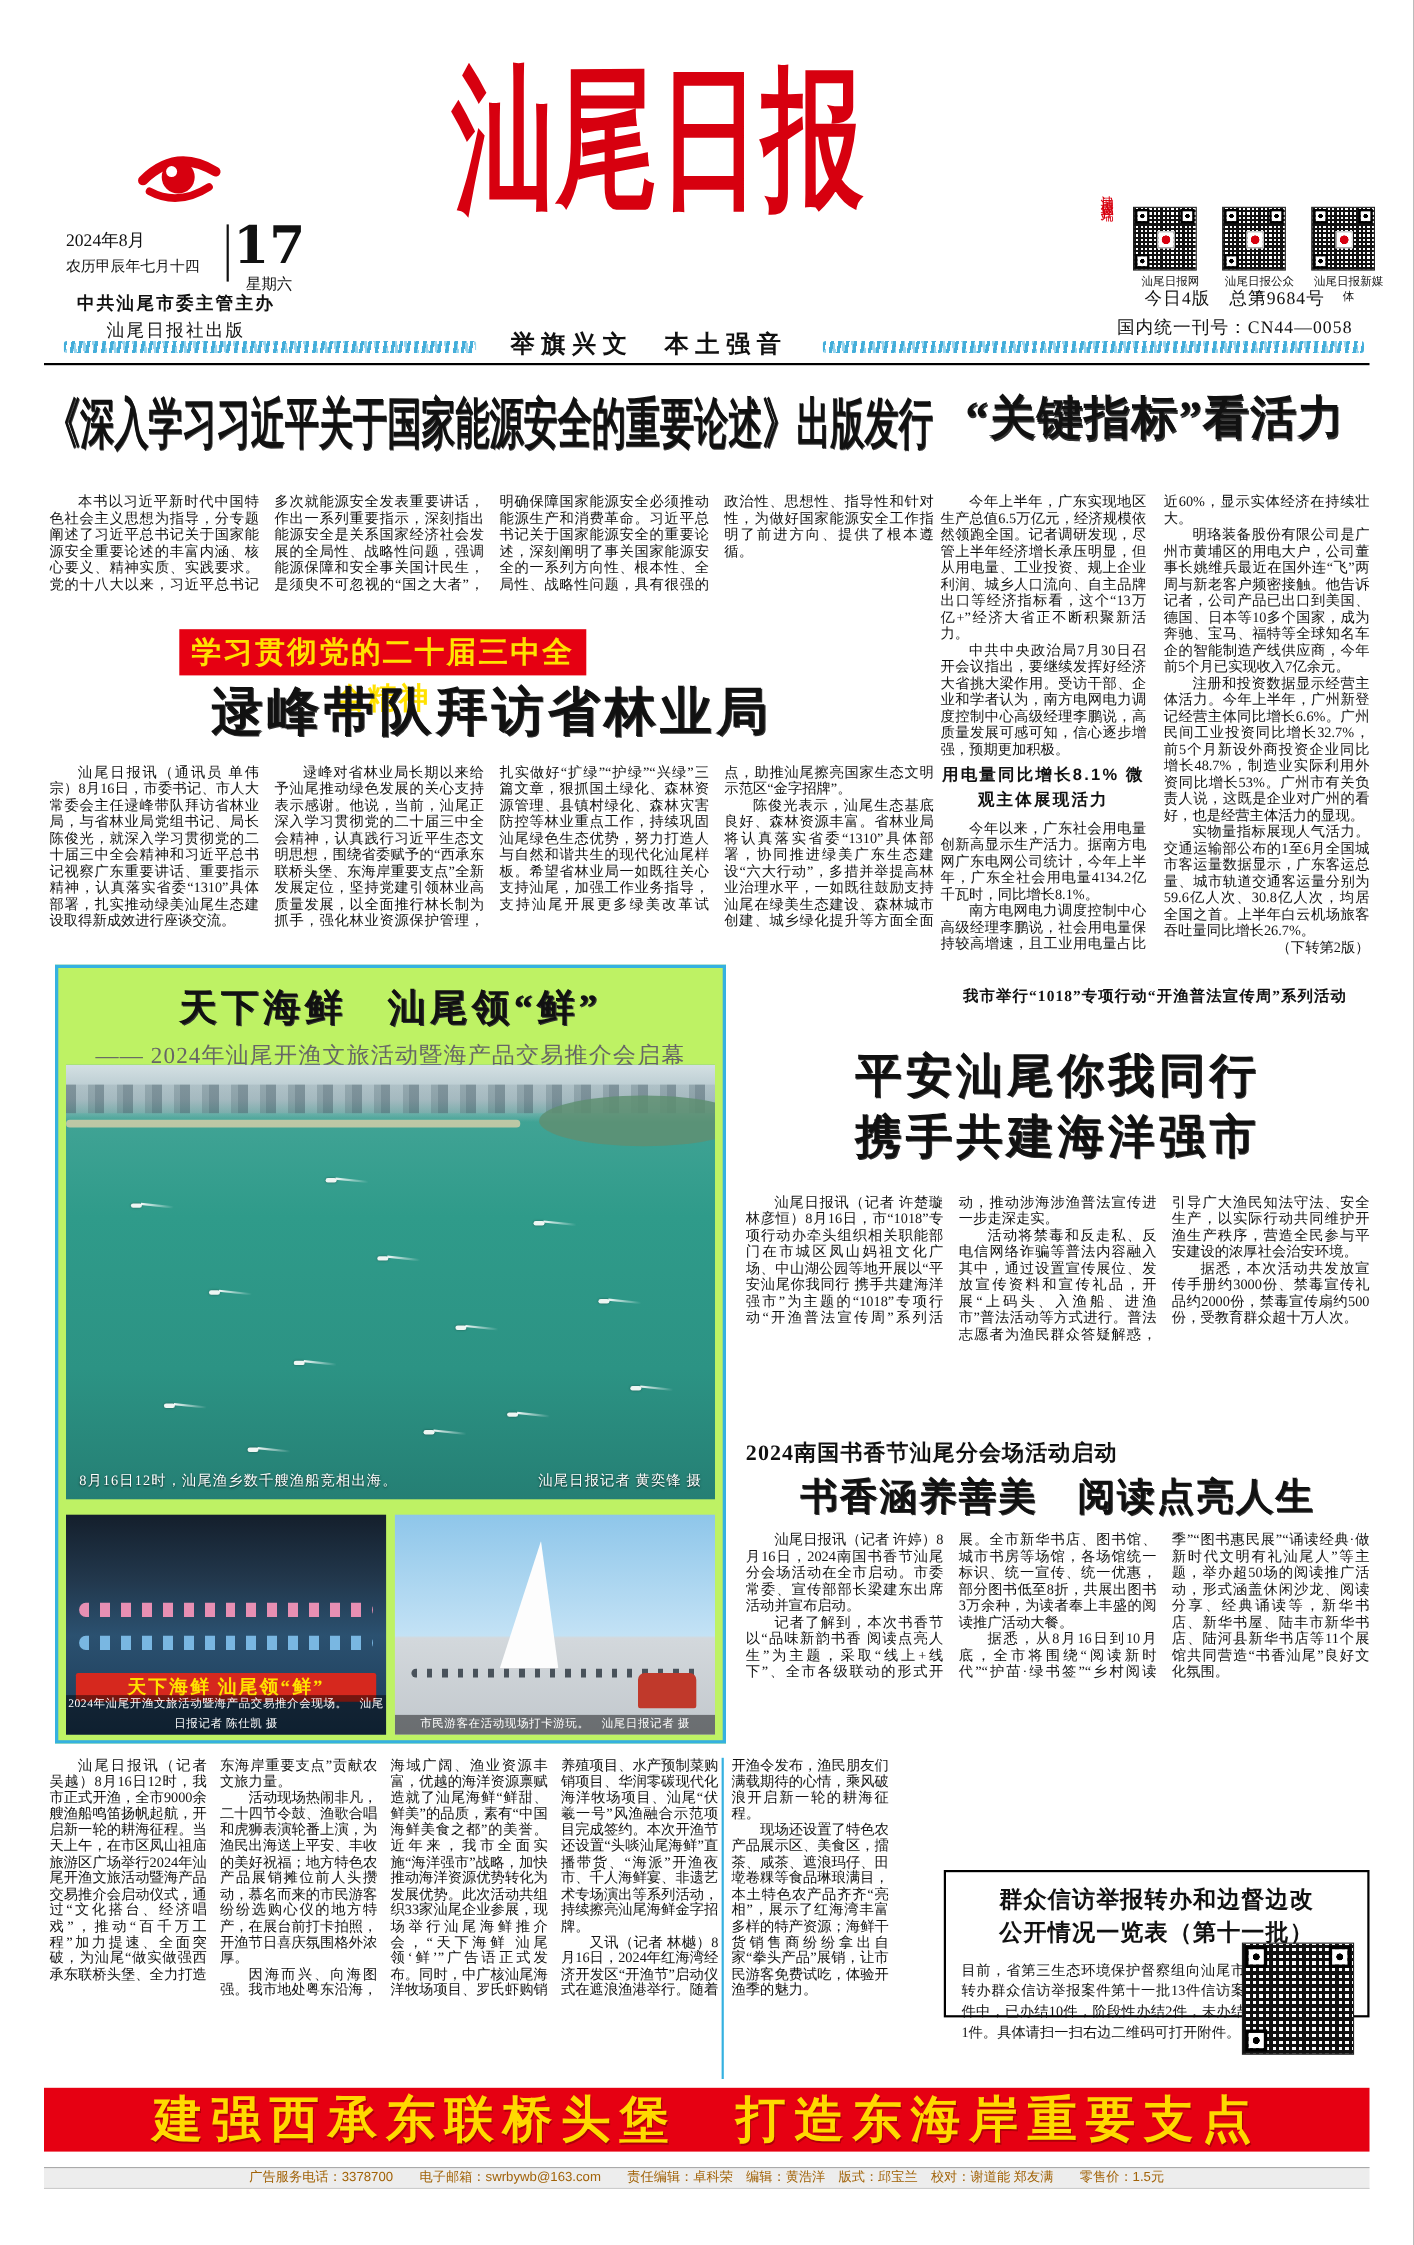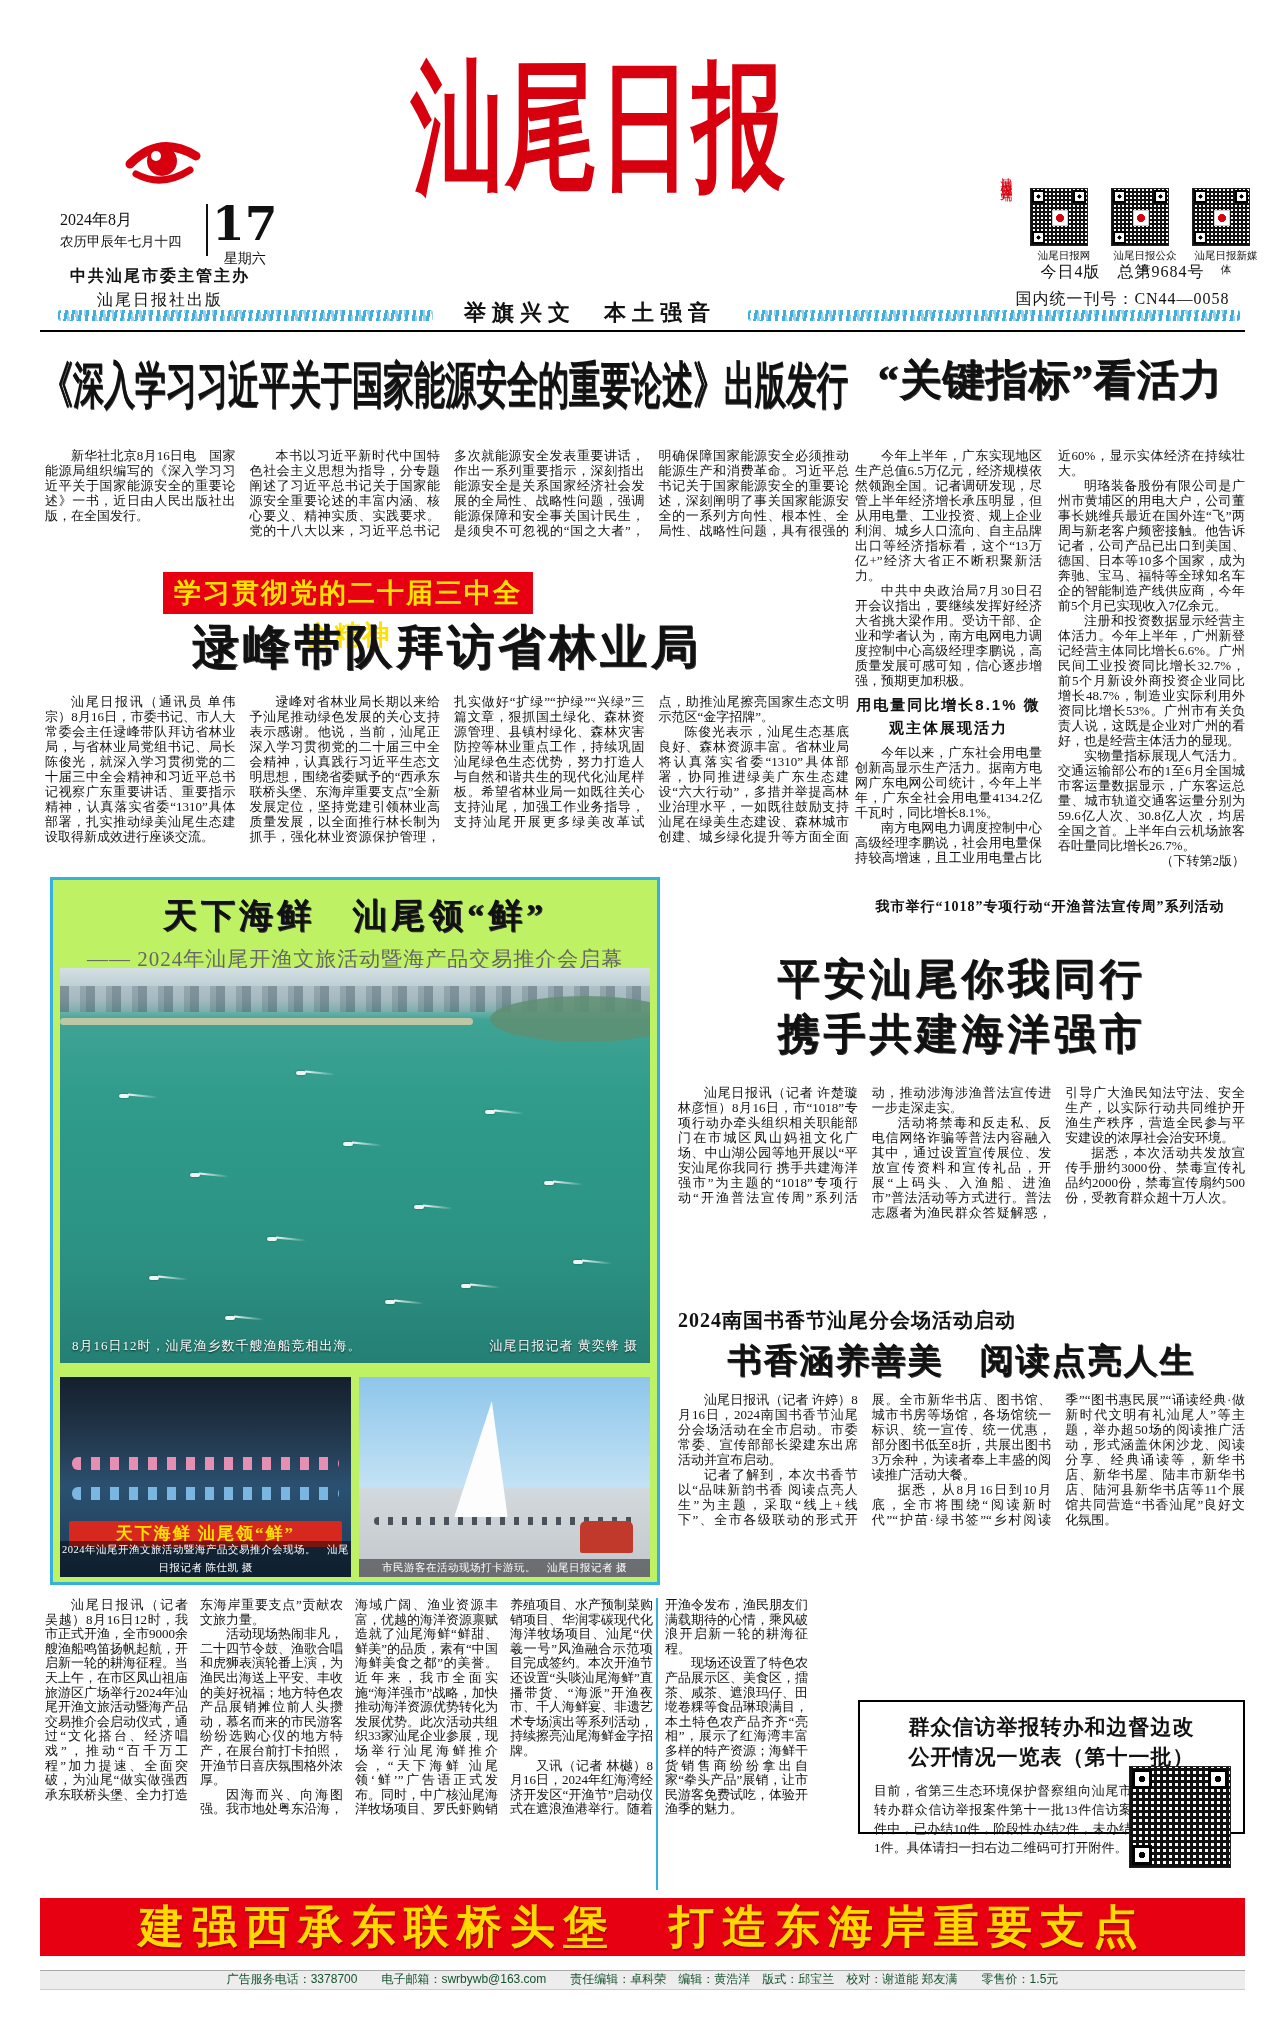--- a/index.html
+++ b/index.html
@@ -92,21 +92,21 @@
   .xf-body{font-size:13px;line-height:19px;text-align:justify;width:258px;}
   .qr-big{width:100px;height:100px;border:1px solid #222;position:absolute;right:12px;top:64px;
       background:repeating-linear-gradient(0deg,#111 0 3px,transparent 3px 6px),
                  repeating-linear-gradient(90deg,#111 0 3px,#fff 3px 6px);}
   .qr-big i{position:absolute;width:20px;height:20px;background:radial-gradient(circle,#000 30%,#fff 34%);
         border:3px solid #000;box-sizing:border-box;}
   .qr-big i.tl{top:2px;left:2px}.qr-big i.tr{top:2px;right:2px}.qr-big i.bl{bottom:2px;left:2px}
   .red-banner{background:#e60012;color:#ffd900;font-weight:900;font-size:45px;letter-spacing:8px;
      text-align:center;line-height:58px;font-family:"Liberation Sans",sans-serif;text-shadow:1px 2px 0 rgba(120,0,0,.5);}
   .footer-band{background:#ededed;border-top:1px solid #aaa;border-bottom:1px solid #ccc;
-     font-size:12px;line-height:17px;text-align:center;color:#14532d;font-family:"Liberation Sans",sans-serif;}
+     font-size:12px;line-height:17px;text-align:center;color:#a16207;font-family:"Liberation Sans",sans-serif;}
 </style>
 </head>
 <body>
 
 <div id="page">
 
   <div class="abs" style="left:122px;top:128px;width:80px;height:62px;">
     <svg width="80" height="62" viewBox="0 0 80 62">
       <path d="M8 36 Q 38 6 74 28" stroke="#d7000f" stroke-width="9" fill="none" stroke-linecap="round"></path>
       <circle cx="40" cy="33" r="15" fill="#d7000f"></circle>
@@ -168,21 +168,20 @@
 
   <div class="abs wave" style="left:58px;top:310px;width:375px;"></div>
   <div class="abs slogan ctr" style="left:436px;top:298px;width:308px;">举旗兴文　本土强音</div>
   <div class="abs wave" style="left:748px;top:310px;width:492px;"></div>
   <div class="abs rule" style="left:40px;top:330px;width:1205px;height:2px;"></div>
 
   <div class="abs" style="left:42px;top:352px;width:810px;height:72px;overflow:visible;">
     <div class="h-lead">《深入学习习近平关于国家能源安全的重要论述》出版发行</div>
   </div>
   <div class="abs body-txt cols4" style="left:45px;top:448px;width:804px;height:90px;overflow:hidden;">
-    <p>新华社北京8月16日电　国家能源局组织编写的《深入学习习近平关于国家能源安全的重要论述》一书，近日由人民出版社出版，在全国发行。</p>
     <p>本书以习近平新时代中国特色社会主义思想为指导，分专题阐述了习近平总书记关于国家能源安全重要论述的丰富内涵、核心要义、精神实质、实践要求。党的十八大以来，习近平总书记多次就能源安全发表重要讲话，作出一系列重要指示，深刻指出能源安全是关系国家经济社会发展的全局性、战略性问题，强调能源保障和安全事关国计民生，是须臾不可忽视的“国之大者”，明确保障国家能源安全必须推动能源生产和消费革命。习近平总书记关于国家能源安全的重要论述，深刻阐明了事关国家能源安全的一系列方向性、根本性、全局性、战略性问题，具有很强的政治性、思想性、指导性和针对性，为做好国家能源安全工作指明了前进方向、提供了根本遵循。</p>
   </div>
 
   <div class="abs kicker-banner" style="left:163px;top:572px;width:370px;height:42px;">学习贯彻党的二十届三中全会精神</div>
   <div class="abs h-big ctr" style="left:42px;top:616px;width:810px;">逯峰带队拜访省林业局</div>
   <div class="abs body-txt cols4" style="left:45px;top:694px;width:804px;height:164px;overflow:hidden;">
     <p>汕尾日报讯（通讯员 单伟宗）8月16日，市委书记、市人大常委会主任逯峰带队拜访省林业局，与省林业局党组书记、局长陈俊光，就深入学习贯彻党的二十届三中全会精神和习近平总书记视察广东重要讲话、重要指示精神，认真落实省委“1310”具体部署，扎实推动绿美汕尾生态建设取得新成效进行座谈交流。</p>
     <p>逯峰对省林业局长期以来给予汕尾推动绿色发展的关心支持表示感谢。他说，当前，汕尾正深入学习贯彻党的二十届三中全会精神，认真践行习近平生态文明思想，围绕省委赋予的“西承东联桥头堡、东海岸重要支点”全新发展定位，坚持党建引领林业高质量发展，以全面推行林长制为抓手，强化林业资源保护管理，扎实做好“扩绿”“护绿”“兴绿”三篇文章，狠抓国土绿化、森林资源管理、县镇村绿化、森林灾害防控等林业重点工作，持续巩固汕尾绿色生态优势，努力打造人与自然和谐共生的现代化汕尾样板。希望省林业局一如既往关心支持汕尾，加强工作业务指导，支持汕尾开展更多绿美改革试点，助推汕尾擦亮国家生态文明示范区“金字招牌”。</p>
     <p>陈俊光表示，汕尾生态基底良好、森林资源丰富。省林业局将认真落实省委“1310”具体部署，协同推进绿美广东生态建设“六大行动”，多措并举提高林业治理水平，一如既往鼓励支持汕尾在绿美生态建设、森林城市创建、城乡绿化提升等方面全面发力、取得突破，全力指导帮助汕尾推动林权制度改革和林业经济发展，共同为全省林业高质量发展作出积极贡献。</p>
 

